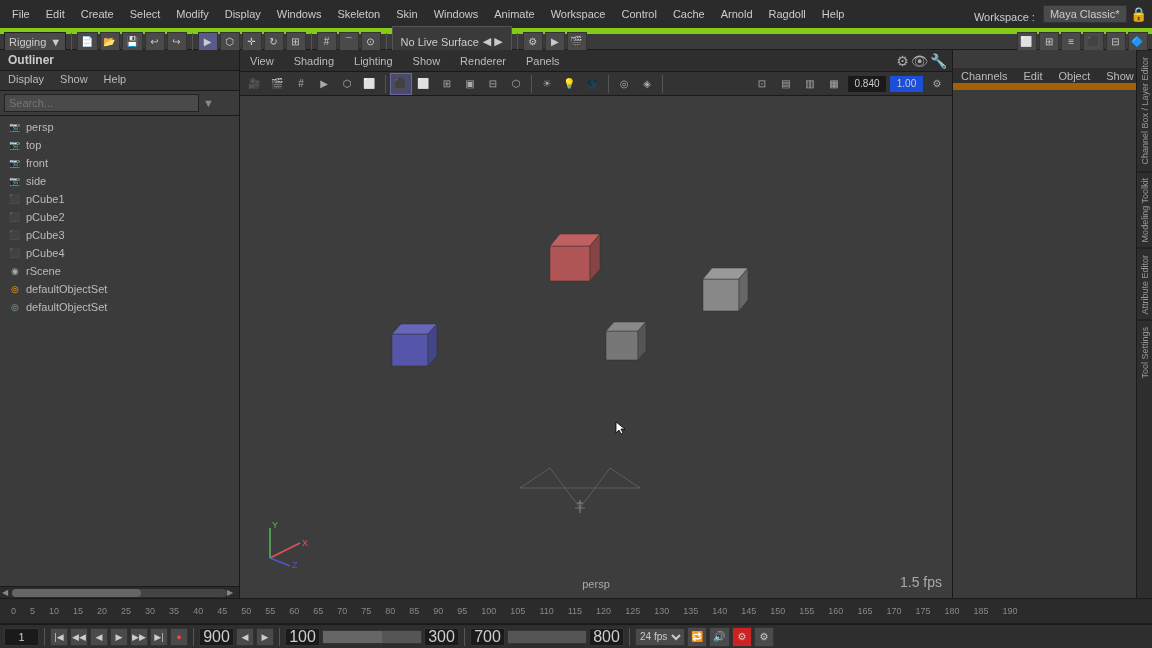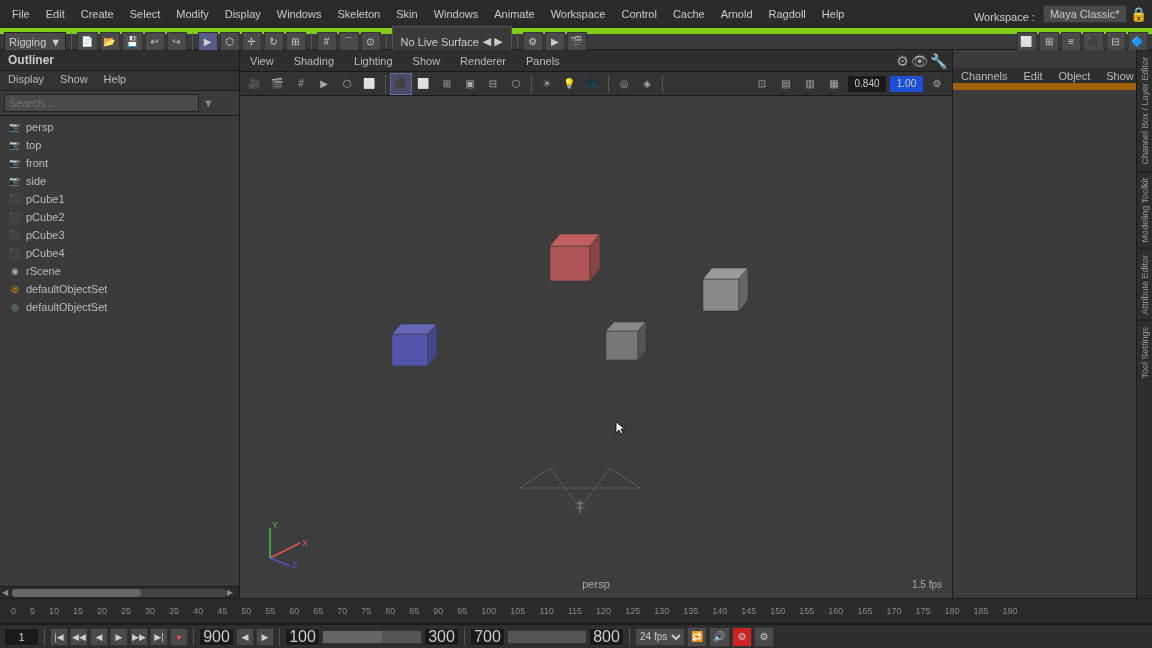--- a/index.html
+++ b/index.html
@@ -203,21 +203,21 @@
       left: 50%;
       transform: translateX(-50%);
       color: #aaa;
       font-size: 11px;
     }
     .viewport-fps {
       position: absolute;
       bottom: 8px;
       right: 10px;
       color: #aaa;
-      font-size: 10px;
+      font-size: 14px;
     }
     #channel-box-header {
       display: flex;
       background: #2e2e2e;
       height: 22px;
       align-items: center;
       border-bottom: 7px solid #a16207;
       margin-top: 18px;
     }
     .cb-menu {

